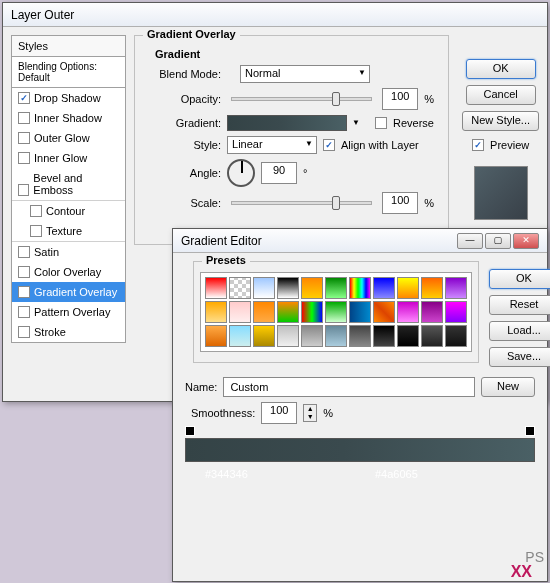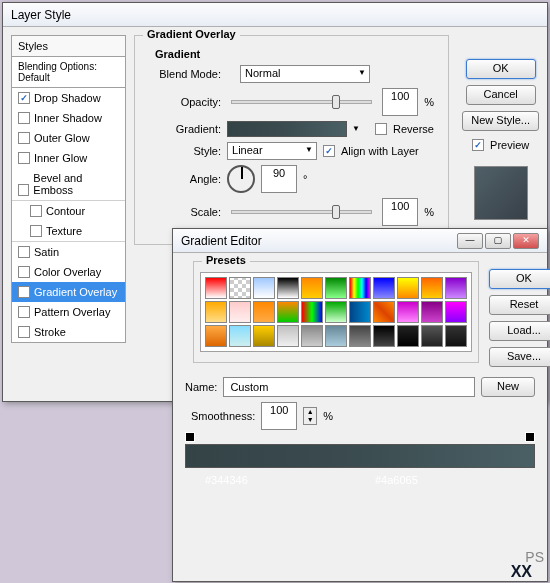--- a/index.html
+++ b/index.html
@@ -22,48 +22,48 @@
 .cb.checked::after { content: "✓"; color: #2060c0; font-weight: bold; }
 .cb.selected-check.checked::after { color: #fff; }
 .group { border: 1px solid #c0c0c0; padding: 6px 10px 10px; position: relative; }
 .group-legend { position: absolute; top: -8px; left: 8px; background: #f0f0f0; padding: 0 4px; font-weight: bold; }
 .row { display: flex; align-items: center; margin: 5px 0; gap: 6px; }
 .label { width: 72px; text-align: right; }
 .select { border: 1px solid #888; background: #fff; height: 18px; padding: 1px 16px 1px 4px; position: relative; min-width: 90px; }
 .select::after { content: "▼"; position: absolute; right: 3px; top: 2px; font-size: 8px; }
 .slider { flex: 1; height: 4px; background: #ddd; border: 1px solid #aaa; position: relative; margin: 0 4px; }
 .slider .thumb { position: absolute; width: 8px; height: 14px; background: #e8e8e8; border: 1px solid #666; top: -6px; border-radius: 2px; }
-.numbox { width: 36px; height: 28px; border: 1px solid #888; background: #fff; text-align: center; padding: 1px; }
+.numbox { width: 36px; height: 22px; border: 1px solid #888; background: #fff; text-align: center; padding: 1px; }
 .btn { min-width: 70px; height: 20px; border: 1px solid #888; background: linear-gradient(#fdfdfd,#e0e0e0); border-radius: 3px; text-align: center; padding: 2px 8px; }
 .btn.primary { border: 1px solid #3a7ad0; box-shadow: 0 0 2px #5a9ae0; }
 .layer-right { position: absolute; right: 8px; top: 32px; display: flex; flex-direction: column; gap: 6px; align-items: center; }
 .preview-swatch { width: 54px; height: 54px; border: 1px solid #888; background: linear-gradient(135deg,#506068,#384048); margin-top: 4px; }
 .grad-swatch { width: 120px; height: 16px; border: 1px solid #555; background: linear-gradient(90deg,#344346,#3a4a4e 45%,#4a6065); display: inline-block; position: relative; }
 .grad-swatch::after { content: "▼"; position: absolute; right: -14px; top: 2px; font-size: 8px; }
 .angle-dial { width: 28px; height: 28px; border: 2px solid #555; border-radius: 50%; position: relative; }
 .angle-dial::after { content: ""; position: absolute; width: 2px; height: 12px; background: #000; left: 12px; top: 0; }
 .presets-box { border: 1px solid #a0a0a0; background: #fff; padding: 4px; margin: 4px 0; }
 .preset-grid { display: grid; grid-template-columns: repeat(11, 22px); gap: 2px; }
 .preset { width: 22px; height: 22px; border: 1px solid #888; }
 .ge-body { padding: 8px 12px; }
 .namefield { flex: 1; height: 20px; border: 1px solid #888; background: #fff; padding: 2px 6px; }
 .spinner { width: 14px; height: 18px; border: 1px solid #888; background: #eee; font-size: 7px; text-align: center; line-height: 8px; }
 .grad-bar-area { margin-top: 14px; position: relative; }
 .grad-bar { height: 24px; border: 1px solid #555; background: linear-gradient(90deg,#344346,#3a4a4e 45%,#4a6065); position: relative; }
 .stop-top { position: absolute; top: -12px; width: 10px; height: 10px; background: #000; border: 1px solid #fff; }
 .hexlabel { position: absolute; bottom: -18px; color: #fff; font-size: 11px; }
 .watermark { position: absolute; right: 6px; bottom: 18px; color: #888; font-size: 14px; }
-.xx { position: absolute; right: 18px; bottom: 2px; color: #0f172a; font-size: 16px; font-weight: bold; }
+.xx { position: absolute; right: 18px; bottom: 2px; color: #be185d; font-size: 16px; font-weight: bold; }
 </style>
 </head>
 <body>
 
 <div class="dialog" style="left:2px; top:2px; width:546px; height:400px;">
   <div class="titlebar">
-    <span class="title">Layer Style</span>
+    <span class="title">Layer Outer</span>
   </div>
   <div class="body">
     <div class="styles-panel">
       <div class="styles-header">Styles</div>
       <div class="styles-sub">Blending Options: Default</div>
       <div id="style-items">
           <div class="style-item">
             <span class="cb checked"></span>
             <span>Drop Shadow</span>
           </div>

